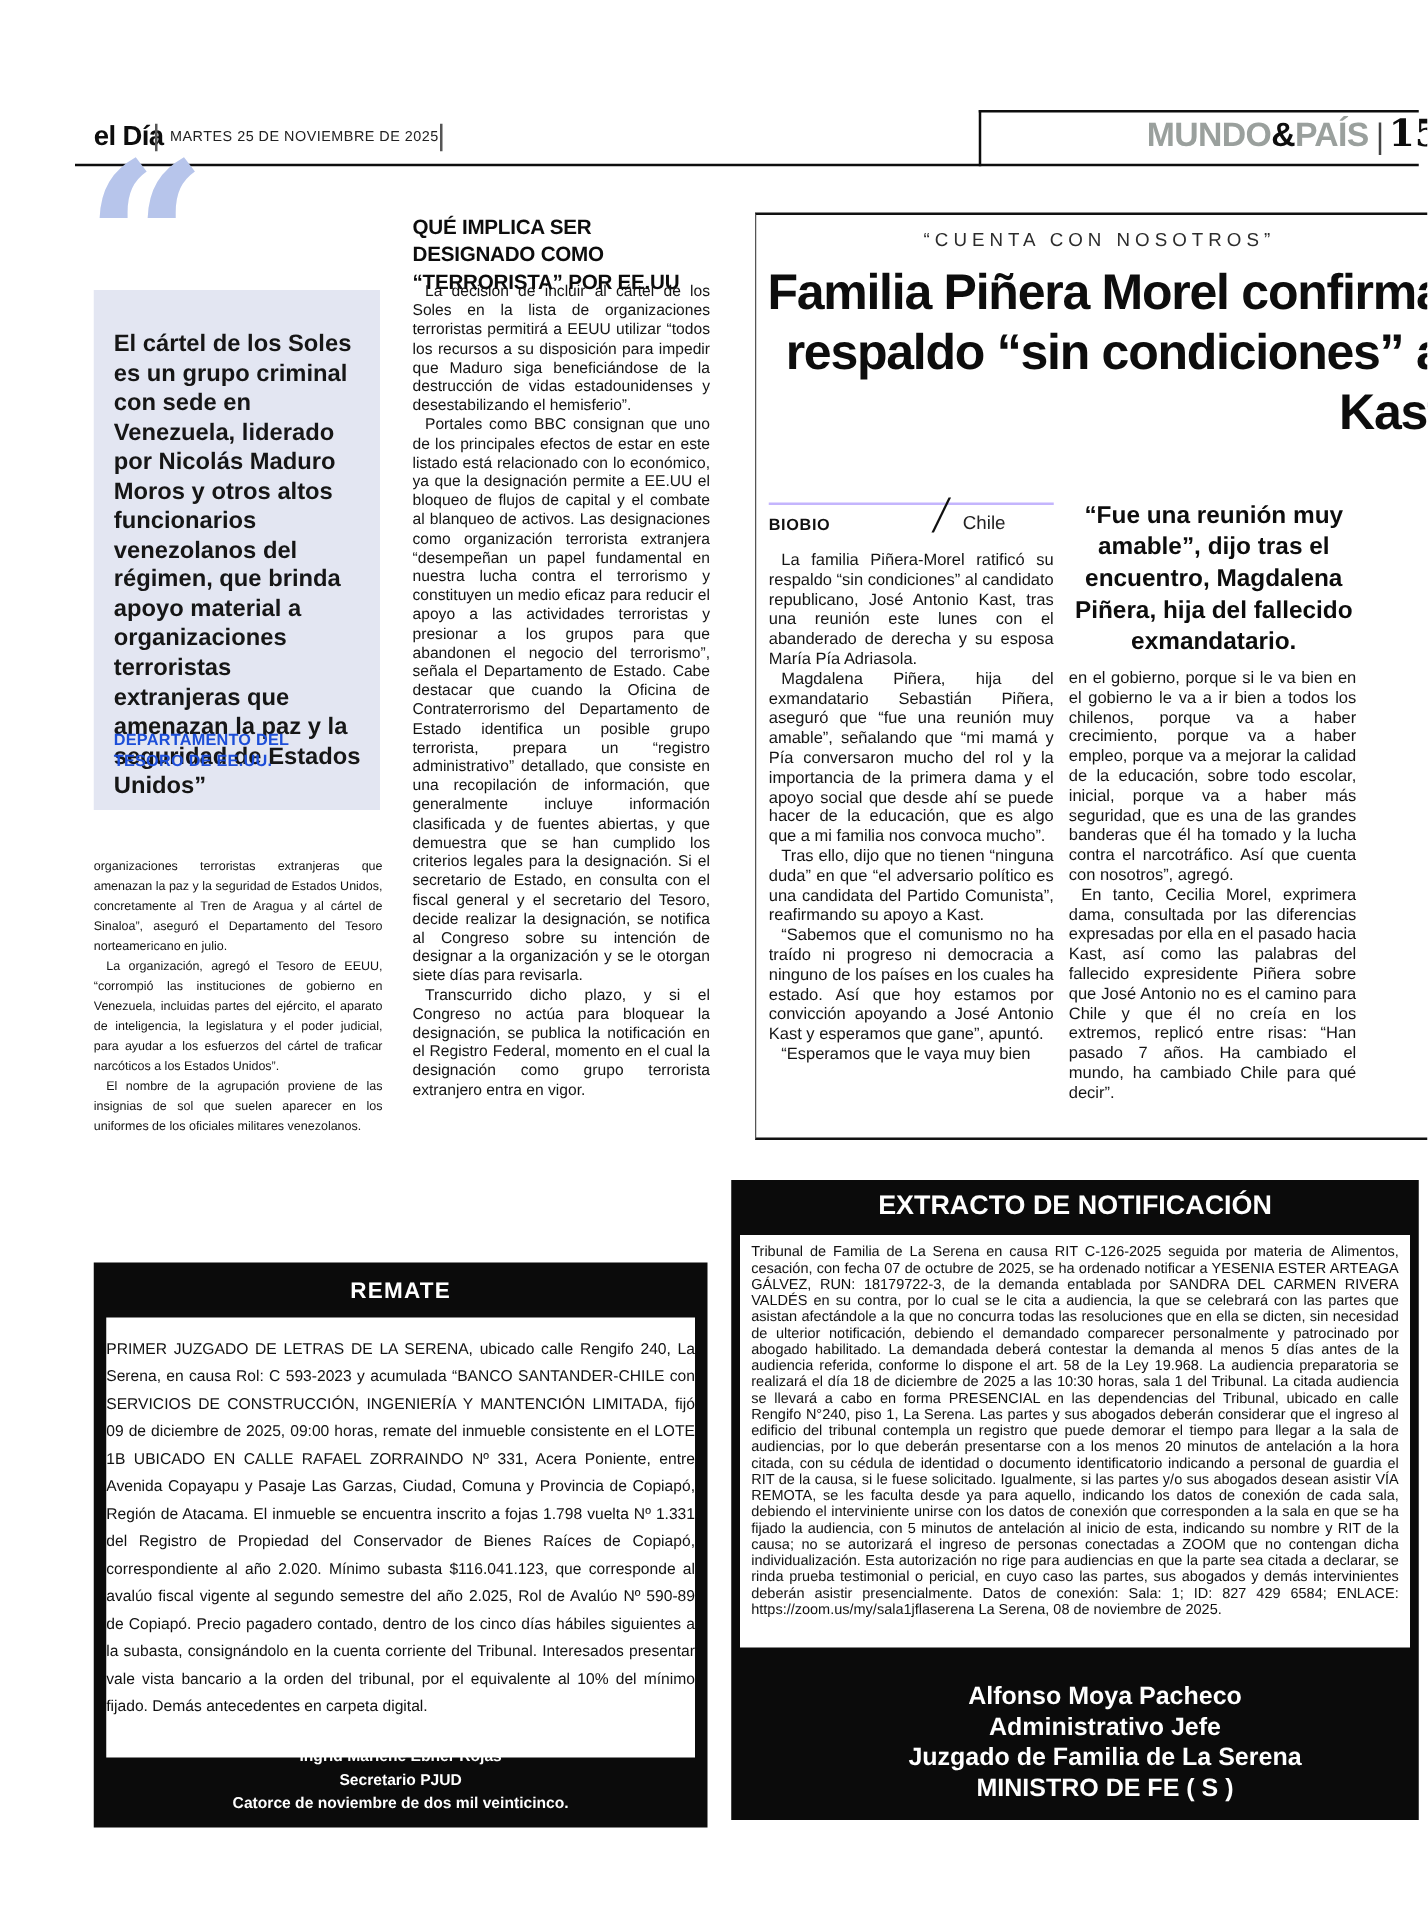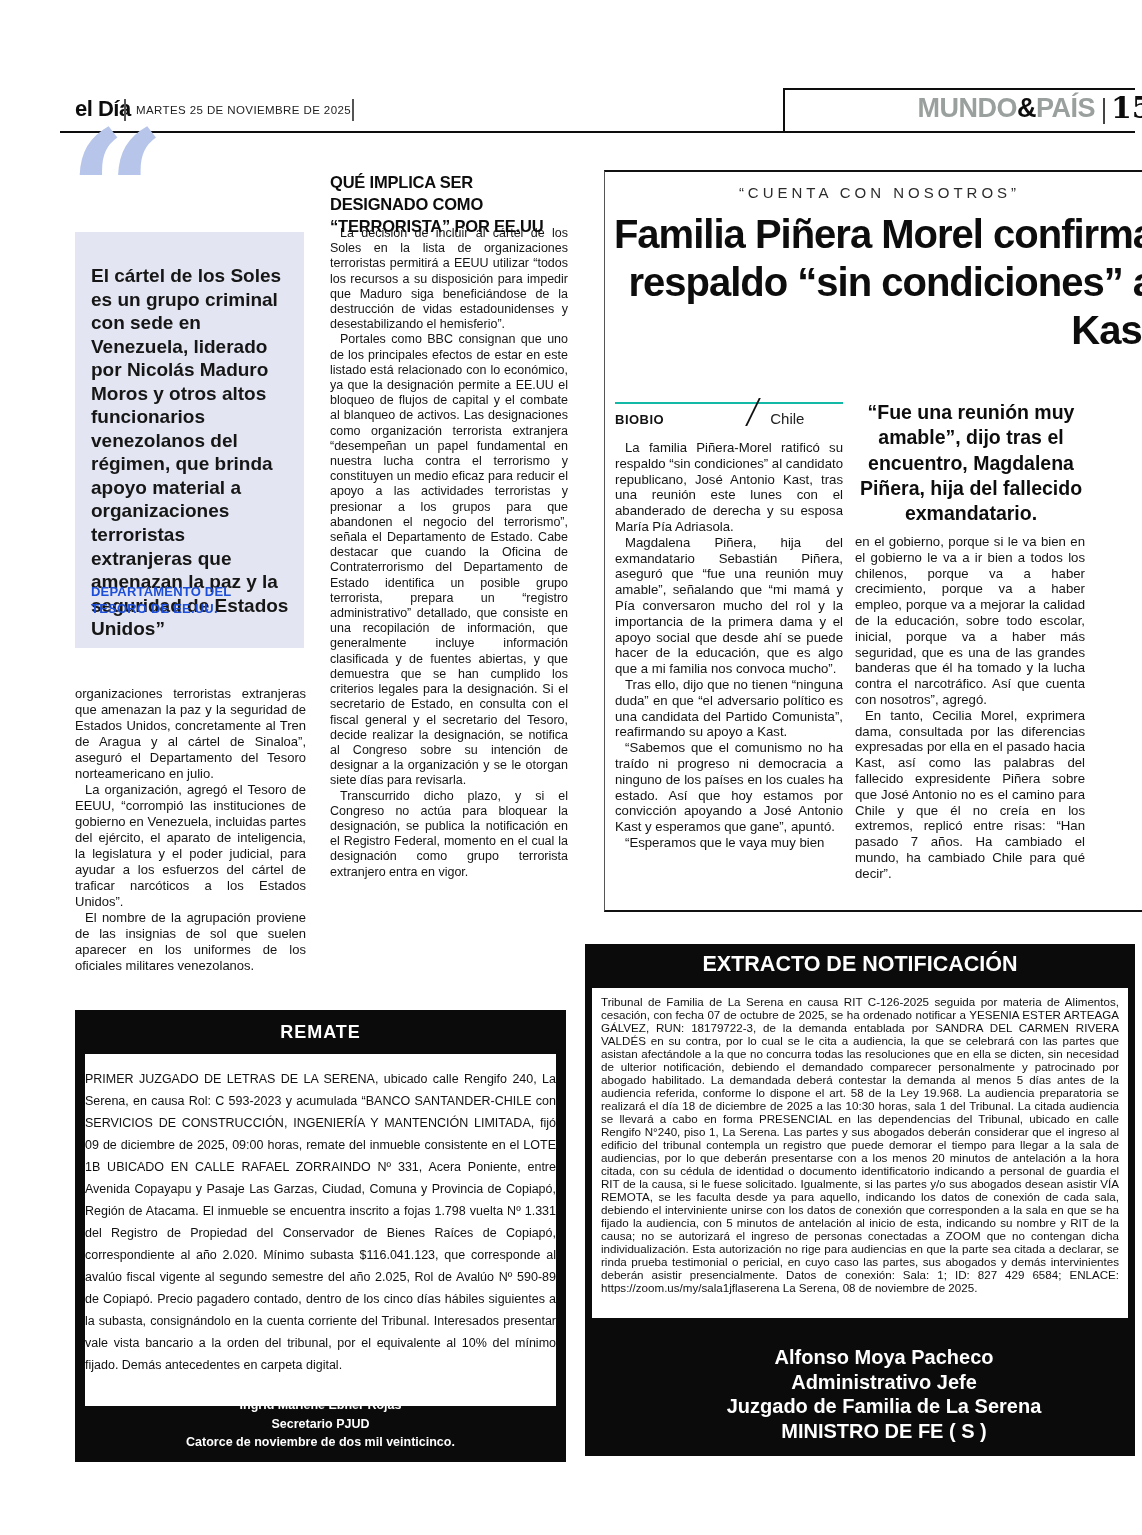--- a/index.html
+++ b/index.html
@@ -24,33 +24,33 @@
   .pq-mark{position:absolute;left:68px;top:108px;font-family:"DejaVu Serif",serif;font-weight:bold;
            font-size:170px;line-height:1;color:#b7c5eb;}
   .pq-text{position:absolute;left:16px;top:32px;width:198px;font-size:19px;font-weight:bold;
            line-height:1.24;color:#161616;}
   .pq-attr{position:absolute;left:16px;top:352px;width:200px;font-size:13px;font-weight:bold;
            line-height:1.3;letter-spacing:0.2px;color:#1d4ed8;}
   
   .colflow p{margin:0;text-indent:10px;}
   .first-flush p:first-child{text-indent:0;}
   .left-body{position:absolute;left:75px;top:686px;width:231px;height:296px;overflow:hidden;
-             font-size:13px;line-height:16px;text-align:justify;color:#141414;}
+             font-size:10px;line-height:16px;text-align:justify;color:#141414;}
   .mid-title{position:absolute;left:330px;top:172px;width:242px;font-size:16.5px;font-weight:bold;
              line-height:1.32;letter-spacing:-0.2px;color:#0d0d0d;}
   .mid-body{position:absolute;left:330px;top:226px;width:238px;height:776px;overflow:hidden;
             font-size:12.5px;line-height:15.2px;text-align:justify;color:#141414;}
   
   .main-art{position:absolute;left:585px;top:170px;width:550px;height:742px;
             border-top:2px solid #111;border-left:1px solid #555;border-bottom:2px solid #111;box-sizing:border-box;margin-left:19px;}
   .kicker{position:absolute;left:0;top:12px;width:100%;text-align:center;font-size:15px;
           letter-spacing:4px;color:#2c2c2c;}
   .headline{position:absolute;left:0;top:38px;width:100%;text-align:right;font-size:40px;
             font-weight:bold;line-height:1.2;letter-spacing:-1px;color:#0d0d0d;}
-  .byline{position:absolute;left:10px;top:230px;width:228px;border-top:2px solid #14b8a6;}
+  .byline{position:absolute;left:10px;top:230px;width:228px;border-top:2px solid #c4b5fd;}
   .byline-row{display:flex;align-items:flex-start;}
   .src{font-size:13px;font-weight:bold;letter-spacing:0.5px;padding-top:8px;}
   .slash{width:0;height:28px;border-left:2px solid #111;transform:skewX(-26deg);
          margin-left:88px;margin-top:-6px;}
   .loc{font-size:15px;padding-top:6px;margin-left:16px;color:#222;}
   .art-col1{position:absolute;left:10px;top:268px;width:228px;height:466px;overflow:hidden;
             font-size:13.2px;line-height:15.8px;text-align:justify;color:#141414;}
   .art-quote{position:absolute;left:250px;top:228px;width:232px;text-align:center;
              font-size:19.5px;font-weight:bold;line-height:1.3;color:#0d0d0d;}
   .art-col2{position:absolute;left:250px;top:362px;width:230px;height:372px;overflow:hidden;

